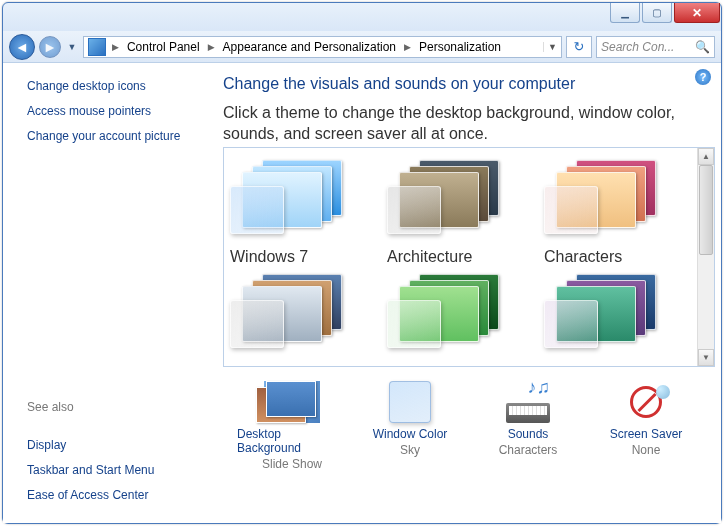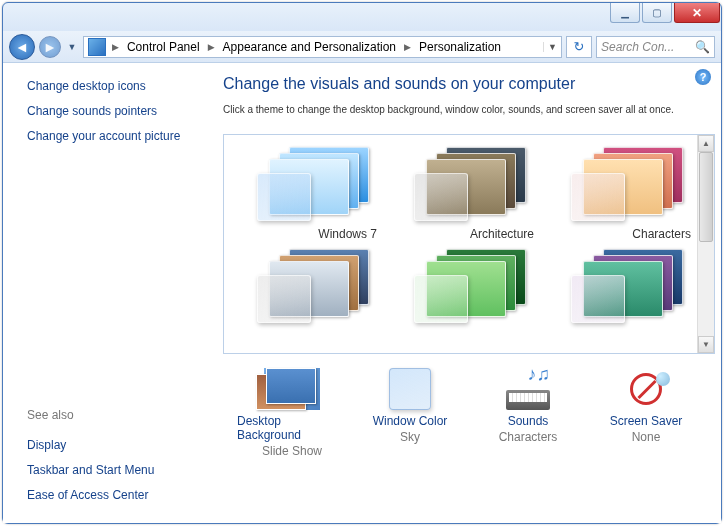--- a/index.html
+++ b/index.html
@@ -28,30 +28,30 @@
 .refresh { width:26px; height:22px; border:1px solid #a5bcd8; background:#fff; display:flex;align-items:center;justify-content:center;color:#2a70c0;font-size:13px;}
 .search { width:119px; height:22px; border:1px solid #a5bcd8; background:#fff; display:flex;align-items:center; padding:0 4px; color:#888; font-size:12px; font-style:italic;}
 .search-icon{margin-left:auto;color:#4a7abc;font-style:normal;}
 
 
 .body { flex:1; display:flex; overflow:hidden; background:#fff;}
 .sidebar { width: 210px; padding: 16px 10px 10px 24px; display:flex; flex-direction:column; font-size:12px; border-right: 0; background:#fff;}
 .side-link { color:#15428b; margin-bottom: 11px; cursor:pointer;}
 .side-link.home { margin-bottom: 20px;}
 .side-spacer { flex:1;}
-.side-head { color:#777; margin-bottom:16px;}
+.side-head { color:#777; margin-bottom:24px;}
 
 .main { flex:1; padding: 12px 6px 10px 10px; display:flex; flex-direction:column; position:relative;}
 .help-icon { position:absolute; top:6px; right:10px; width:16px;height:16px;border-radius:50%;background:radial-gradient(#7ac0ff,#2a70c0);color:#fff;font-size:11px;display:flex;align-items:center;justify-content:center;font-weight:bold;}
 .main h1 { color:#15428b; font-weight:normal; font-size:16px; margin-bottom:10px;}
-.main p.desc { font-size:10px; color:#333; margin-bottom:18px; line-height:1.3; padding-right:30px;}
+.main p.desc { font-size:16px; color:#333; margin-bottom:2px; line-height:1.3; padding-right:30px;}
 
 .theme-box { border:1px solid #bcd0e8; height: 220px; display:flex; position:relative;}
 .theme-grid { flex:1; padding: 8px 6px; display:grid; grid-template-columns: repeat(3,1fr); gap: 4px 10px; align-content:start;}
-.theme-item { display:flex; flex-direction:column; align-items:flex-end; font-size:12px; color:#333;}
+.theme-item { display:flex; flex-direction:column; align-items:flex-start; font-size:16px; color:#333;gap:8px;}
 .theme-thumb { width: 120px; height: 80px; position:relative; margin-bottom:4px;}
 .theme-thumb .layer { position:absolute; border:1px solid rgba(255,255,255,.8); border-radius:2px; box-shadow: 1px 1px 3px rgba(0,0,0,.3);}
 .theme-thumb .l1 { width:80px;height:56px; left:32px; top:4px;}
 .theme-thumb .l2 { width:80px;height:56px; left:22px; top:10px;}
 .theme-thumb .l3 { width:80px;height:56px; left:12px; top:16px;}
 .theme-thumb .overlay { position:absolute; left:0; top:30px; width:54px; height:48px; border:1px solid rgba(255,255,255,.7); border-radius:3px; background: linear-gradient(160deg, rgba(255,255,255,.6), rgba(255,255,255,.1)); box-shadow: 1px 2px 4px rgba(0,0,0,.25);}
 .scrollbar { width:17px; background:#f0f0f0; border-left:1px solid #ddd; display:flex;flex-direction:column;}
 .sb-btn{height:17px;background:linear-gradient(#f8f8f8,#e0e0e0);border:1px solid #ccc;font-size:8px;display:flex;align-items:center;justify-content:center;color:#666;}
 .sb-track{flex:1;position:relative;}
 .sb-thumb{position:absolute;left:1px;right:1px;top:0;height:90px;background:linear-gradient(90deg,#e8e8e8,#d0d0d0);border:1px solid #bbb;border-radius:2px;}
@@ -115,21 +115,21 @@
     <div class="refresh">↻</div>
     <div class="search">
       <span>Search Con...</span>
       <span class="search-icon">🔍</span>
     </div>
   </div>
 
   <div class="body">
     <div class="sidebar">
       <div class="side-link">Change desktop icons</div>
-      <div class="side-link">Change sounds pointers</div>
+      <div class="side-link">Access mouse pointers</div>
       <div class="side-link">Change your account picture</div>
       <div class="side-spacer"></div>
       <div class="side-head">See also</div>
       <div class="side-link">Display</div>
       <div class="side-link">Taskbar and Start Menu</div>
       <div class="side-link">Ease of Access Center</div>
     </div>
 
     <div class="main">
       <div class="help-icon">?</div>

